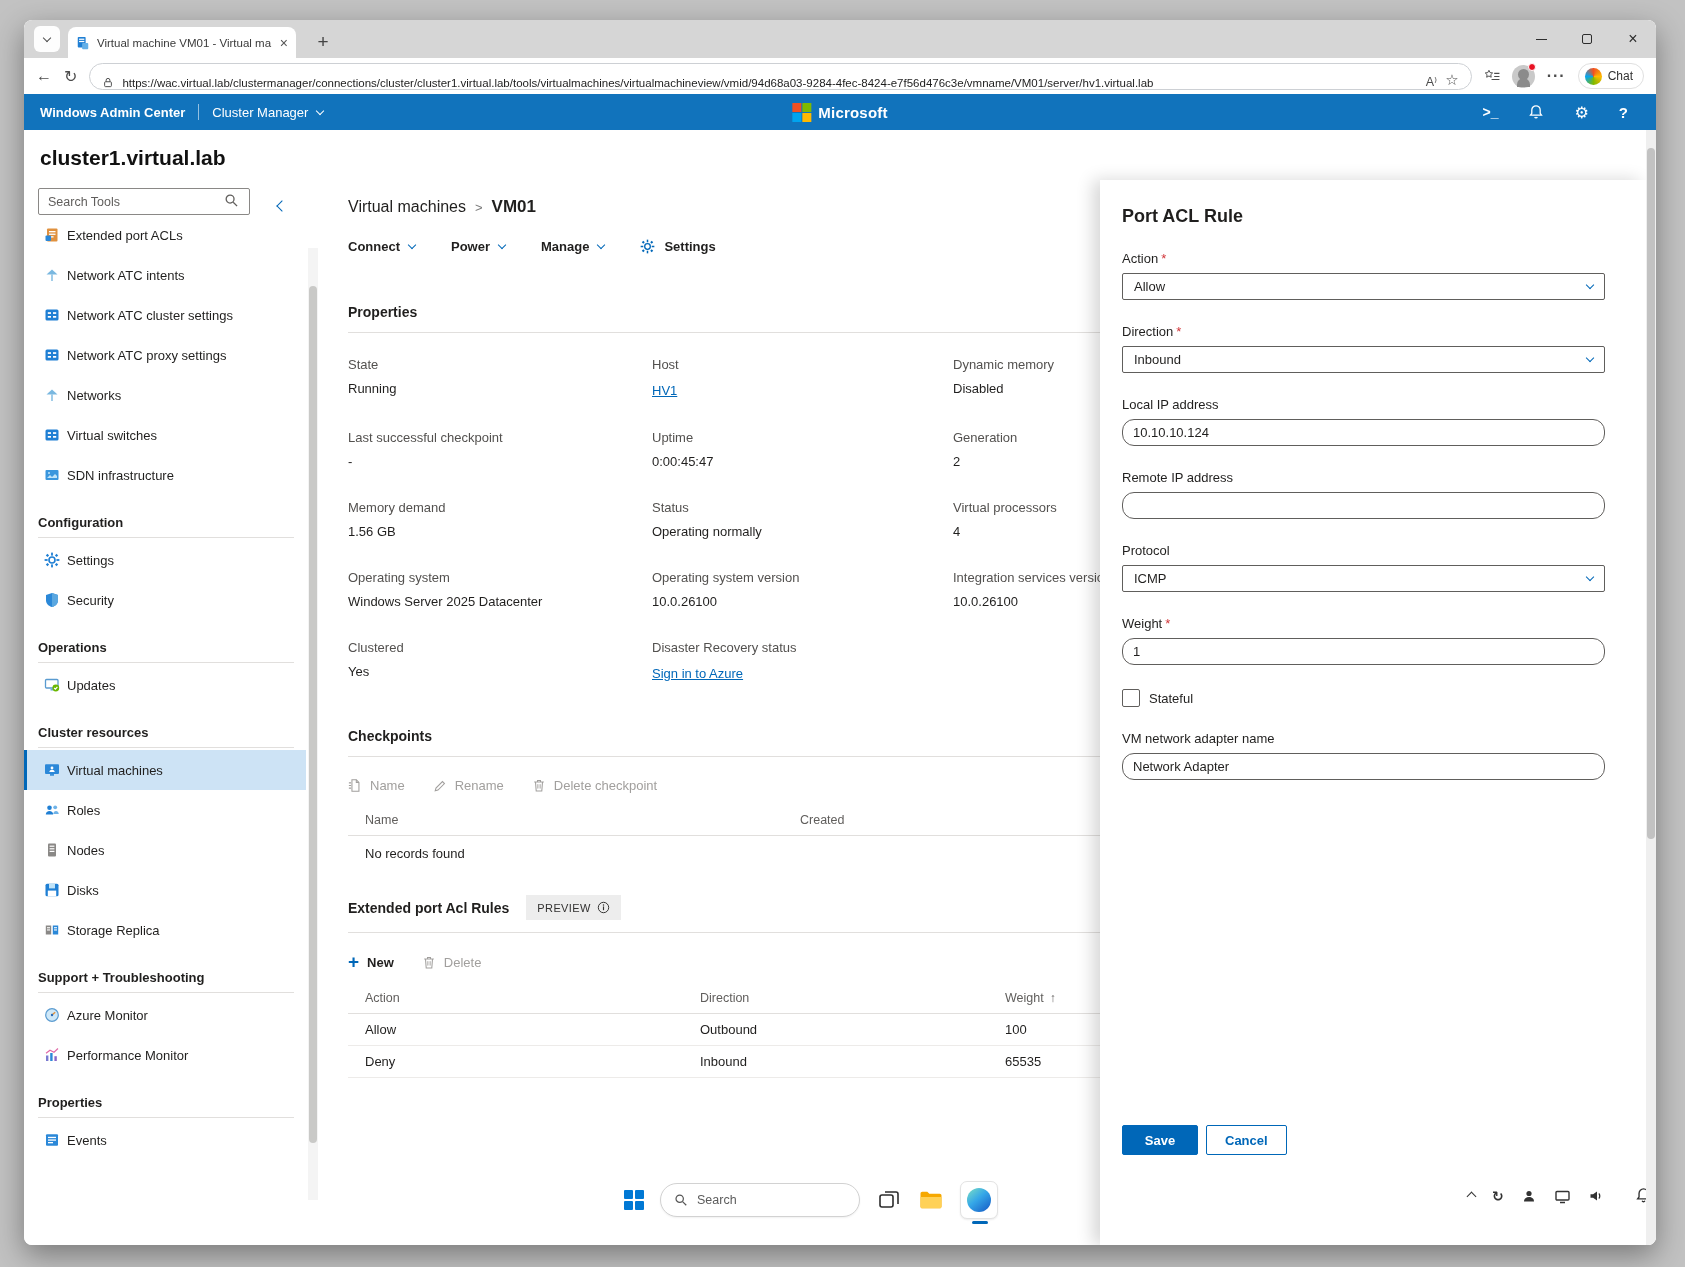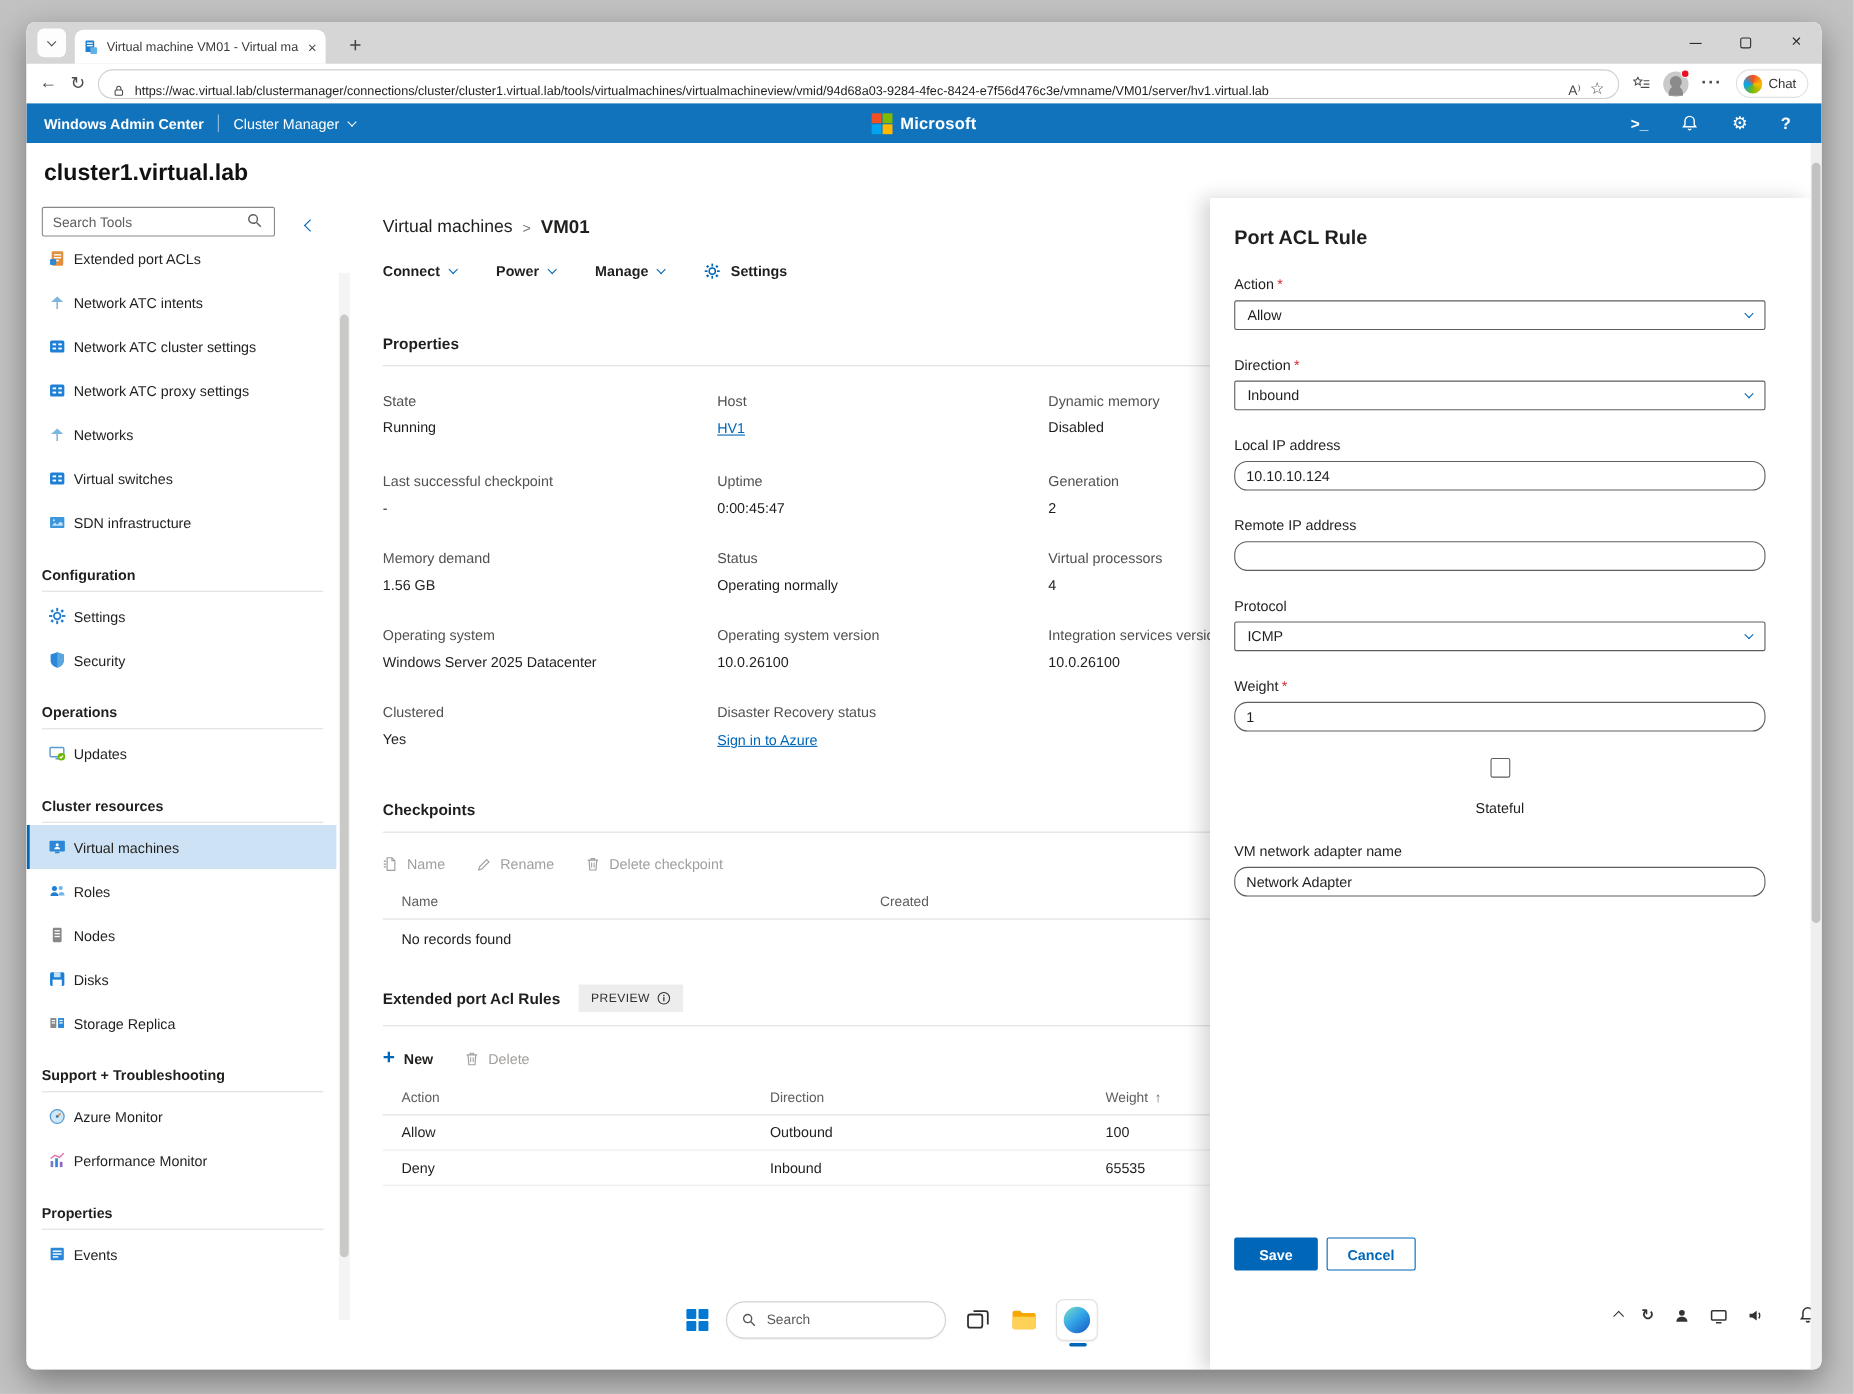--- a/index.html
+++ b/index.html
@@ -126,21 +126,21 @@
   .panel { position:absolute; left:1076px; top:50px; right:10px; bottom:0; background:#fff; z-index:5;
     box-shadow:-7px 0 16px rgba(0,0,0,.16); padding:26px 41px 0 22px; }
   .panel-title { font-size:18px; font-weight:600; color:#201f1e; }
   .f-label { font-size:13px; color:#201f1e; margin:24px 0 7px; }
   .f-label:first-of-type { margin-top:21px; }
   .req { color:#d13438; margin-left:3px; }
   .wac-select { height:27px; border:1px solid #605e5c; border-radius:2px; display:flex; align-items:center;
     justify-content:space-between; padding:0 11px; font-size:13px; color:#201f1e; cursor:pointer; }
   .wac-input { width:100%; height:27px; border:1px solid #605e5c; border-radius:12px; padding:0 10px;
     font-size:13px; color:#201f1e; font-family:inherit; }
-  .check-row { margin-top:24px; display:flex; align-items:center; gap:20px;flex-direction:column; }
+  .check-row { margin-top:24px; display:flex; align-items:center; gap:9px; }
   .checkbox { width:18px; height:18px; border:1px solid #605e5c; border-radius:2px; background:#fff; cursor:pointer; }
   .check-label { font-size:13px; color:#201f1e; }
   .panel-actions { position:absolute; left:22px; top:945px; display:flex; gap:8px; }
   .btn { height:30px; min-width:76px; padding:0 18px; font-size:13px; font-weight:600; border-radius:2px;
     display:flex; align-items:center; justify-content:center; cursor:pointer; }
   .btn.primary { background:#0067b8; color:#fff; border:1px solid #0067b8; }
   .btn.secondary { background:#fff; color:#0067b8; border:1px solid #0067b8; }
 
   
   .taskbar { position:absolute; left:0; right:0; bottom:0; height:70px; z-index:8; }

